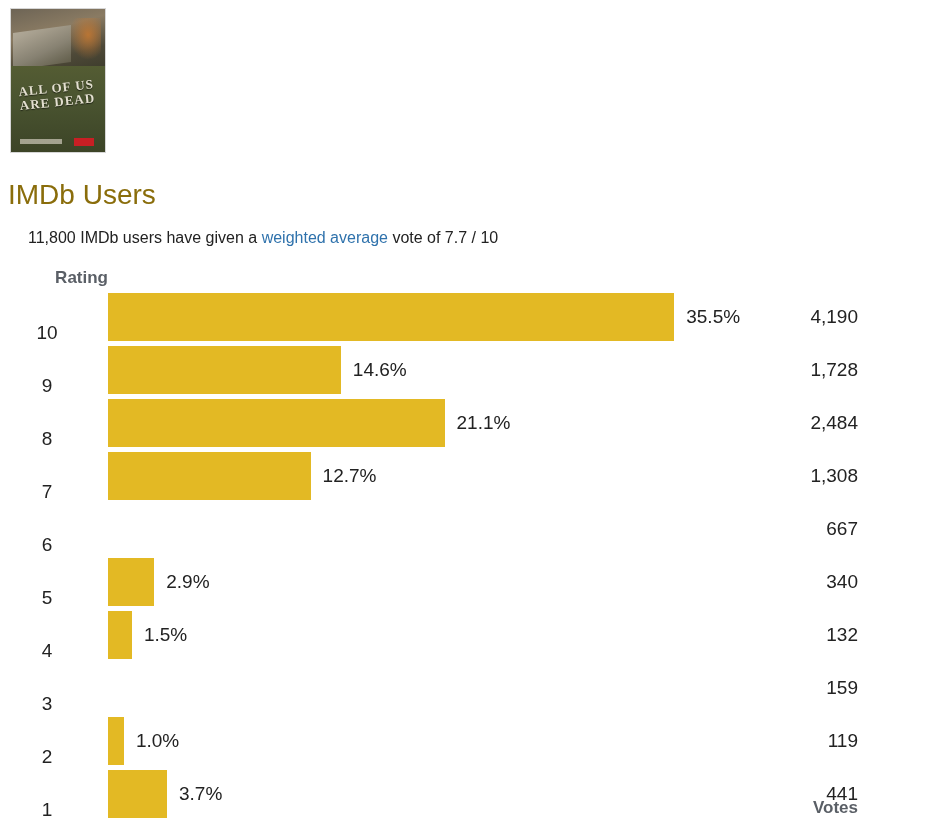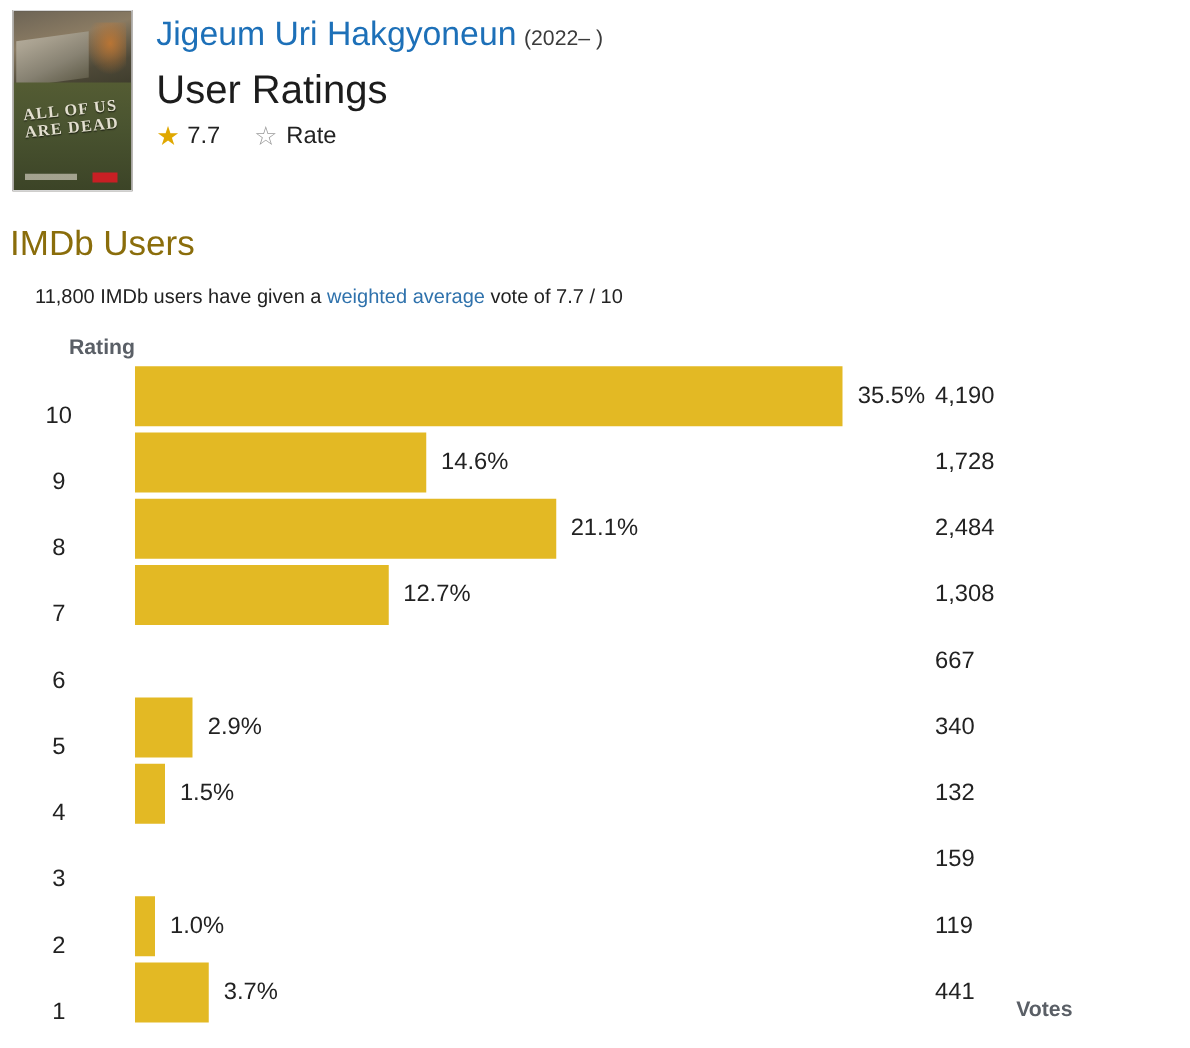--- a/index.html
+++ b/index.html
@@ -224,55 +224,40 @@
   .bar-pct {
     font-size: 19px;
     color: #222222;
     margin-left: 12px;
     white-space: nowrap;
   }
   .cell-votes {
     position: absolute;
     right: 94px;
     width: 110px;
+    text-align: right;
     font-size: 19px;
     color: #222222;
   }
 </style>
 </head>
 <body>
 
 <div class="header">
 
   <div class="poster">
     <div class="poster-sky"></div>
     <div class="poster-bldg"></div>
     <div class="poster-smoke"></div>
     <div class="poster-ground"></div>
     <div class="poster-letters">ALL OF US ARE DEAD</div>
     <div class="poster-credits"></div>
     <div class="poster-netflix"></div>
   </div>
 
-  <div class="head-text">
-    <div class="title-line">
-      <a class="title-link" href="#">Jigeum Uri Hakgyoneun</a><span class="title-year">(2022– )</span>
-    </div>
-
-    <h1 class="page-title">User Ratings</h1>
-
-    <div class="rating-line">
-      <span class="star-filled">★</span>
-      <span class="star-value">7.7</span>
-      <span class="rate-group">
-        <span class="star-hollow">☆</span>
-        <span class="rate-label">Rate</span>
-      </span>
-    </div>
-  </div>
 </div>
 
 <h2 class="section-heading">IMDb Users</h2>
 
 <div class="summary">
   <span>11,800 IMDb users have given a </span><a href="#">weighted average</a><span> vote of 7.7 / 10</span>
 </div>
 
 <div class="chart">
 

